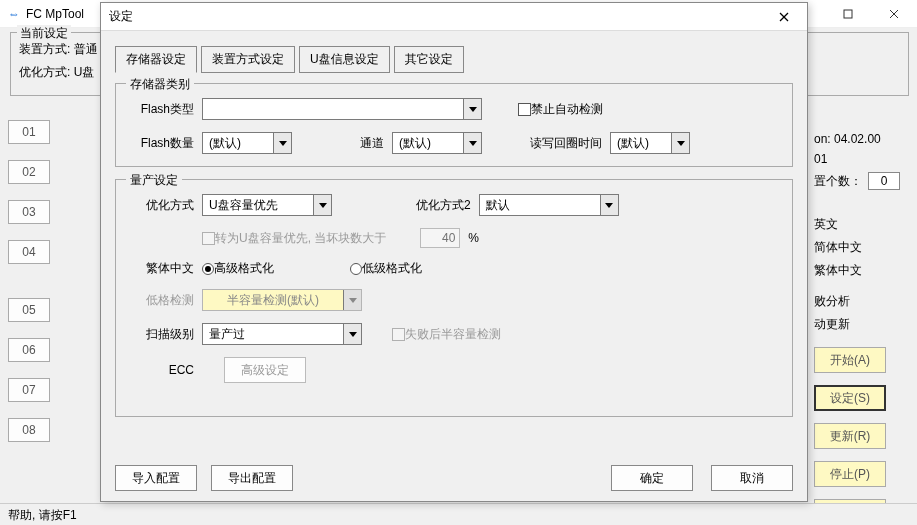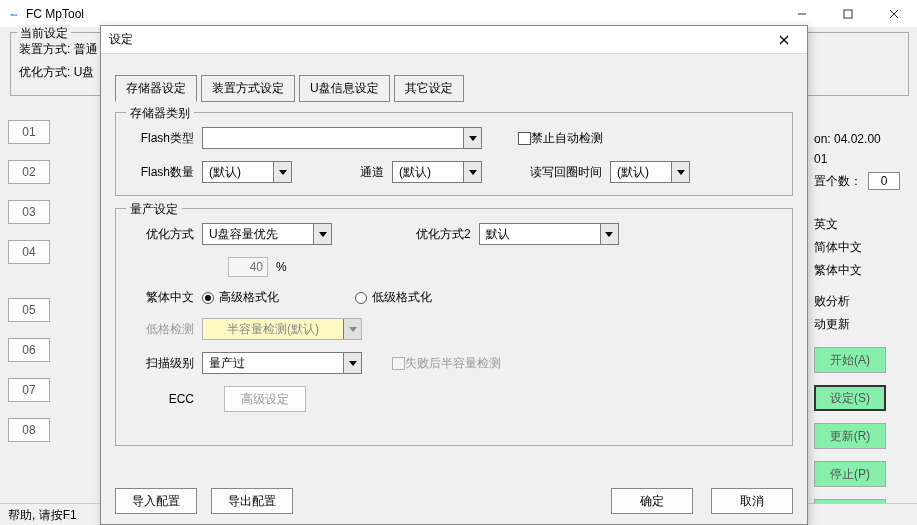--- a/index.html
+++ b/index.html
@@ -20,33 +20,33 @@
 .current-settings .gs-title { position: absolute; top: -8px; left: 6px; background: #f0f0f0; padding: 0 3px; }
 .cs-row { margin-top: 2px; margin-bottom: 6px; }
 .slot-col { position: absolute; left: 8px; top: 92px; width: 48px; }
 .slot-btn { width: 42px; height: 24px; border: 1px solid #aaa; background: #fdfdfd; display: flex; align-items: center; justify-content: center; margin-bottom: 16px; color: #555; }
 .slot-gap { height: 18px; }
 
 .right-col { position: absolute; right: 8px; top: 104px; width: 95px; }
 .right-text { margin-bottom: 6px; }
 .right-text.row { display: flex; align-items: center; gap: 6px; }
 .count-box { width: 32px; height: 18px; border: 1px solid #888; background: #fff; text-align: center; line-height: 16px; }
-.right-btn { width: 72px; height: 26px; border: 1px solid #aaa; background: #86efac; display: flex; align-items: center; justify-content: center; margin-bottom: 12px; color: #555; }
+.right-btn { width: 72px; height: 26px; border: 1px solid #aaa; background: #fef9c3; display: flex; align-items: center; justify-content: center; margin-bottom: 12px; color: #555; }
 .right-btn.active { border: 2px solid #333; }
 
 .status-bar { position: absolute; left: 0; bottom: 0; right: 0; height: 22px; background: #f0f0f0; border-top: 1px solid #ccc; padding: 3px 8px; }
 
 
-.modal { position: absolute; left: 100px; top: 25px; width: 708px; height: 500px; background: #f0f0f0; border: 1px solid #888; box-shadow: 2px 2px 8px rgba(0,0,0,.2); z-index: 10; }
+.modal { position: absolute; left: 100px; top: 2px; width: 708px; height: 500px; background: #f0f0f0; border: 1px solid #888; box-shadow: 2px 2px 8px rgba(0,0,0,.2); z-index: 10; }
 .modal-titlebar { height: 28px; display: flex; align-items: center; justify-content: space-between; padding: 0 8px; background: #fff; border-bottom: 1px solid #ddd; }
 .modal-title { color: #000; }
 .modal-close { width: 30px; height: 28px; display: flex; align-items: center; justify-content: center; cursor: pointer; }
 .modal-close svg { width: 10px; height: 10px; }
 
-.modal-body { padding: 21px 14px; }
+.modal-body { padding: 15px 14px; }
 .tabbar { display: flex; gap: 4px; margin-bottom: 10px; }
 .tab { border: 1px solid #888; padding: 4px 10px; background: #f0f0f0; position: relative; }
 .tab.active { background: #f0f0f0; border-bottom: 1px solid #f0f0f0; z-index: 2; }
 
 .groupbox { border: 1px solid #aaa; padding: 14px 14px 12px; position: relative; margin-bottom: 12px; }
 .groupbox .gb-title { position: absolute; top: -8px; left: 10px; background: #f0f0f0; padding: 0 4px; }
 
 .row { display: flex; align-items: center; margin-bottom: 12px; gap: 8px; }
 .row:last-child { margin-bottom: 0; }
 .lbl { width: 64px; text-align: right; }
@@ -60,21 +60,21 @@
 .select.disabled { background: #fef9c3; border-color: #b5b5b5; text-align: center; }
 .select.disabled .sel-text { color: #888; }
 .select.disabled .sel-arrow { background: #e0e0e0; }
 .select.disabled .sel-arrow::after { border-top-color: #888; }
 
 .checkbox { display: flex; align-items: center; gap: 0; }
 .checkbox .box { width: 13px; height: 13px; border: 1px solid #555; background: #fff; }
 .checkbox.disabled .box { border-color: #b0b0b0; background: #f4f4f4; }
 .checkbox.disabled { color: #9a9a9a; }
 
-.radio { display: flex; align-items: center; gap: 5px; }
+.radio { display: flex; align-items: center; }
 .radio .circ { width: 12px; height: 12px; border: 1px solid #555; border-radius: 50%; background: #fff; display: flex; align-items: center; justify-content: center; }
 .radio .circ .dot { width: 6px; height: 6px; background: #000; border-radius: 50%; }
 
 .numbox { width: 40px; height: 20px; border: 1px solid #888; background: #fff; text-align: right; padding: 1px 4px; }
 .numbox[disabled] { color: #737373; background: #f5f5f5; border-color: #bbb; }
 
 .btn { height: 26px; padding: 0 14px; border: 1px solid #888; background: #fdfdfd; display: inline-flex; align-items: center; justify-content: center; cursor: pointer; text-align: center; }
 .btn.disabled { color: #9a9a9a; border-color: #bbb; }
 
 .modal-footer { position: absolute; left: 14px; right: 14px; bottom: 10px; display: flex; align-items: center; }
@@ -221,20 +221,24 @@
         </div>
         <div style="width:68px"></div>
         <span>优化方式2</span>
         <div class="select" style="width:140px">
           <span class="sel-text">默认</span>
           <span class="sel-arrow"></span>
         </div>
       </div>
 
       <div class="row" style="padding-left:72px">
+        <label class="checkbox disabled">
+          <span class="box"></span>
+          <span>转为U盘容量优先, 当坏块数大于</span>
+        </label>
         <div style="width:18px"></div>
         <input class="numbox" disabled="" value="40" style="">
         <span>%</span>
       </div>
 
       <div class="row">
         <span class="lbl">繁体中文</span>
         <label class="radio">
           <span class="circ">
               <span class="dot"></span>

